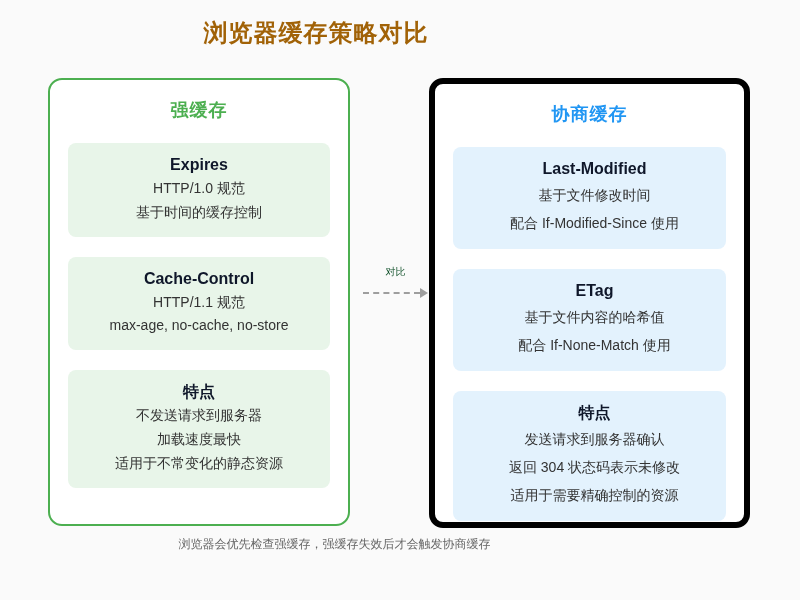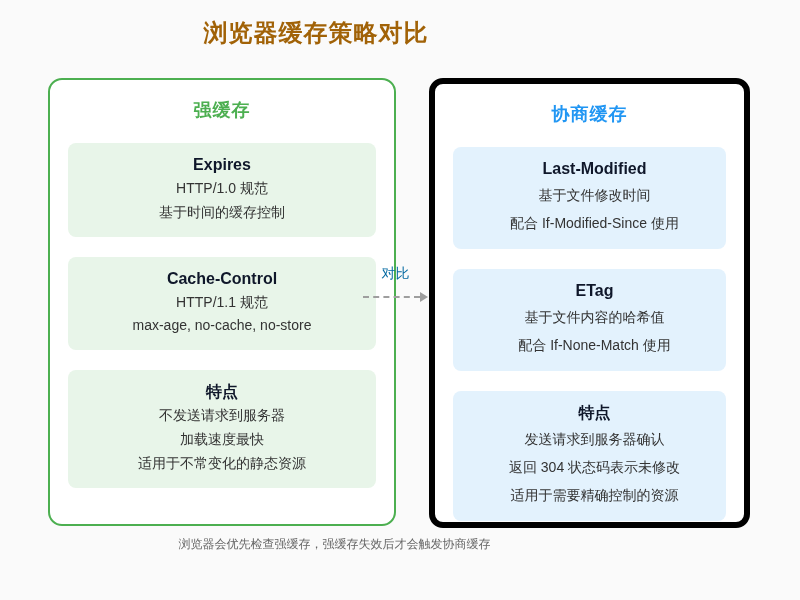--- a/index.html
+++ b/index.html
@@ -34,21 +34,21 @@
   .panel {
     position: absolute;
     top: 78px;
     background: #ffffff;
     border-radius: 14px;
     box-sizing: border-box;
     padding: 14px 16px;
   }
   .panel-strong {
     left: 48px;
-    width: 348px;
+    width: 302px;
     height: 448px;
     border: 2px solid #4caf50;
   }
   .panel-nego {
     left: 429px;
     width: 321px;
     height: 450px;
     border: 6px solid #000000;
   }
   .panel-header {
@@ -84,22 +84,22 @@
     line-height: 2.0;
   }
   .connector {
     position: absolute;
     left: 362px;
     top: 265px;
     width: 67px;
     text-align: center;
   }
   .connector-label {
-    font-size: 14px;
-    color: #0369a1;
+    font-size: 10px;
+    color: #14532d;
     margin-bottom: 9px;
   }
   .connector-arrow {
     display: flex;
     align-items: center;
     padding: 0 1px;
   }
   .arrow-line {
     flex: 1;
     border-top: 2px dashed #9e9e9e;

